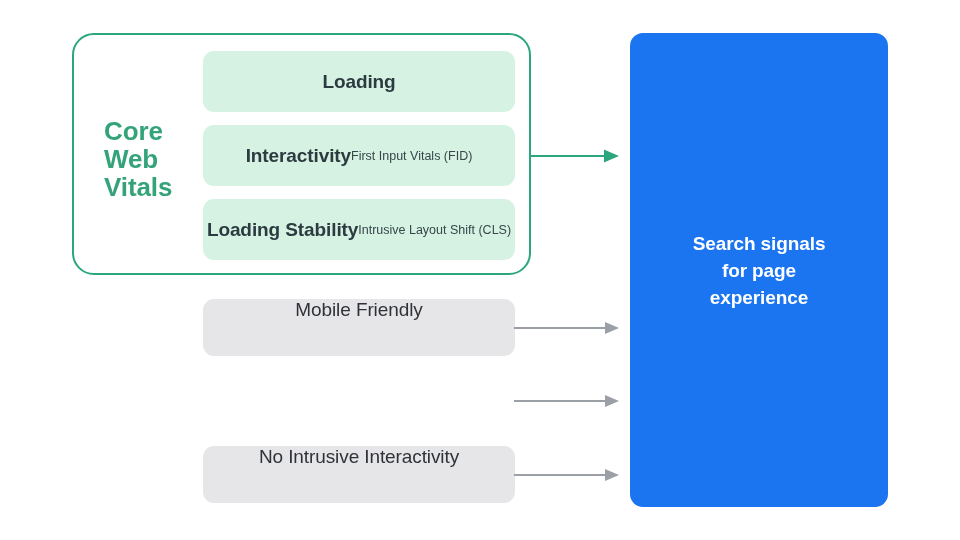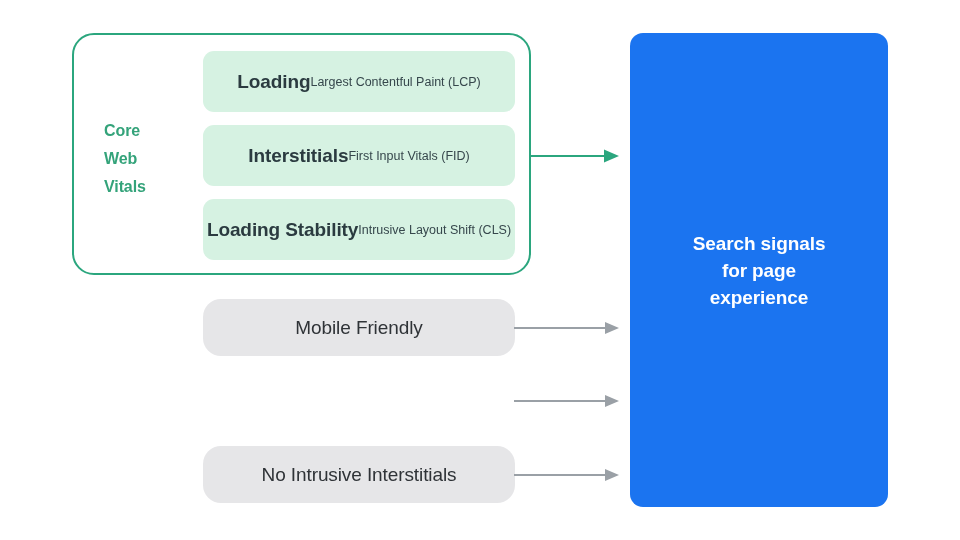--- a/index.html
+++ b/index.html
@@ -30,21 +30,21 @@
     border: 2px solid #2BA67E;
     border-radius: 22px;
     background: transparent;
   }
 
   .cwv-label {
     position: absolute;
     left: 104px;
     top: 117px;
     width: 84px;
-    font-size: 16px;
+    font-size: 26px;
     font-weight: bold;
     line-height: 28px;
     color: #34A37A;
     letter-spacing: -0.1px;
     text-align: left;
   }
 
   
   .metric-card {
     position: absolute;
@@ -77,23 +77,23 @@
     margin-top: 1px;
   }
 
   
   .gray-card {
     position: absolute;
     left: 203px;
     width: 312px;
     height: 57px;
     background: #E6E6E8;
-    border-radius: 18px;
+    border-radius: 11px;
     display: flex;
-    align-items: center;
+    align-items: flex-start;
     justify-content: center;
   }
   .gray-card.g1 { top: 299px; }
   .gray-card.g2 { top: 372px; }
   .gray-card.g3 { top: 446px; }
 
   .gray-card-label {
     font-size: 19px;
     font-weight: normal;
     color: #2F3337;
@@ -140,40 +140,39 @@
 <div id="canvas">
 
   <div class="cwv-container"></div>
 
   <div class="cwv-label" style="white-space: pre-line;">Core
 Web
 Vitals</div>
 
   <div class="metric-card m1">
     <div class="metric-title">Loading</div>
-    <div class="metric-sub">Largest Contentful Paint (LCP)</div>
   </div>
 
   <div class="metric-card m2">
-    <div class="metric-title">Interstitials</div>
+    <div class="metric-title">Interactivity</div>
     <div class="metric-sub">First Input Vitals (FID)</div>
   </div>
 
   <div class="metric-card m3">
     <div class="metric-title">Loading Stability</div>
     <div class="metric-sub">Intrusive Layout Shift (CLS)</div>
   </div>
 
   <div class="gray-card g1">
     <span class="gray-card-label">Mobile Friendly</span>
   </div>
 
 
   <div class="gray-card g3">
-    <span class="gray-card-label">No Intrusive Interstitials</span>
+    <span class="gray-card-label">No Intrusive Interactivity</span>
   </div>
 
   <svg class="arrow green" viewBox="0 0 90 16">
     <line x1="0" y1="8" x2="76" y2="8" stroke="#2BA67E" stroke-width="2.2"></line>
     <polygon points="74,1.5 89,8 74,14.5" fill="#2BA67E"></polygon>
   </svg>
 
   <svg class="arrow gray1" viewBox="0 0 106 16">
     <line x1="0" y1="8" x2="92" y2="8" stroke="#9AA0A6" stroke-width="1.8"></line>
     <polygon points="91,2 105,8 91,14" fill="#9AA0A6"></polygon>

